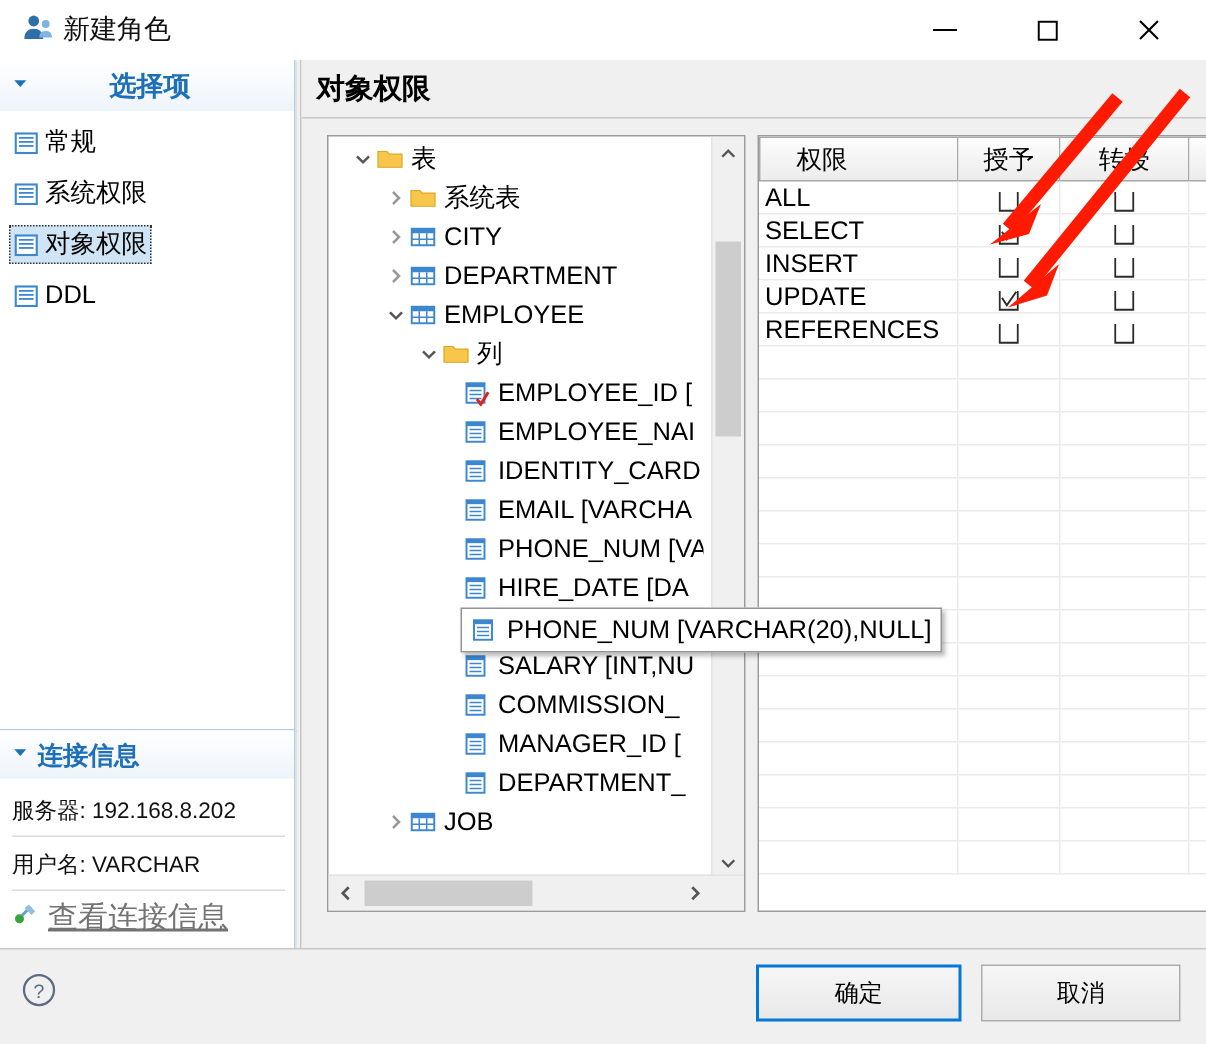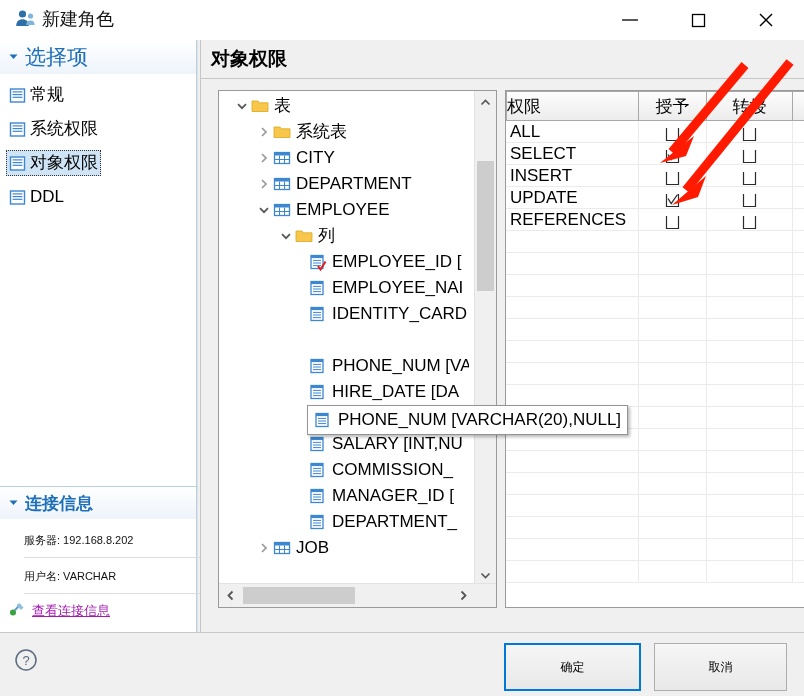--- a/index.html
+++ b/index.html
@@ -22,38 +22,38 @@
   
   .content{position:absolute;left:0;top:40px;width:804px;height:592px;background:#f0f0f0;}
 
   
   .sidebar{position:absolute;left:0px;top:0px;width:196px;height:446px;
            background:#ffffff;border:1px solid #b8cfe4;border-left:none;border-top:none;
            box-shadow:1px 1px 0 rgba(0,0,0,.06);}
   .side-head{position:absolute;left:0;top:0;height:34px;width:196px;
              background:linear-gradient(#ffffff,#eef4fb);display:flex;align-items:center;}
   .side-head .tri{margin-left:8px;margin-right:6px;}
-  .side-head-label{font-size:21px;font-weight:normal;color:#1d6fb8;}
+  .side-head-label{font-size:18px;font-weight:bold;color:#1d6fb8;margin-left:48px;}
   .side-item{position:absolute;left:6px;height:26px;display:flex;align-items:center;padding:0 3px;}
   .side-item .sico{width:17px;height:17px;margin-right:4px;flex:0 0 auto;}
   .side-item-label{font-size:17px;color:#000;line-height:20px;white-space:nowrap;}
   .side-item.sel{background:#cfe4f5;outline:1px dotted #333;outline-offset:-1px;}
 
   .conninfo{position:absolute;left:0px;top:446px;width:196px;height:146px;
             background:#ffffff;border:1px solid #b8cfe4;border-left:none;
             box-shadow:1px 1px 0 rgba(0,0,0,.06);}
   .conn-head{position:absolute;left:0;top:0;height:32px;width:196px;
              background:linear-gradient(#ffffff,#eef4fb);display:flex;align-items:center;}
   .conn-head .tri{margin-left:8px;margin-right:6px;}
   .conn-head-label{font-size:17px;font-weight:bold;color:#1d6fb8;}
-  .conn-row{position:absolute;left:24px;width:182px;height:34px;
+  .conn-row{position:absolute;left:8px;width:182px;height:34px;
             display:flex;align-items:center;border-bottom:1px solid #dcdcdc;
-            font-size:11px;color:#111;white-space:nowrap;overflow:hidden;}
+            font-size:15px;color:#111;white-space:nowrap;overflow:hidden;}
   .conn-link-row{position:absolute;left:8px;top:110px;width:182px;height:28px;display:flex;align-items:center;}
-  .conn-link{font-size:13px;color:#a21caf;text-decoration:underline;margin-left:6px;white-space:nowrap;}
+  .conn-link{font-size:20px;color:#737373;text-decoration:underline;margin-left:6px;white-space:nowrap;}
 
   
   .main{position:absolute;left:200px;top:0px;width:604px;height:592px;background:#f0f0f0;
         border-left:1px solid #c7c7c7;}
   .main-head{position:absolute;left:0;top:0;width:604px;height:38px;background:#f0f0f0;
              border-bottom:1px solid #c7c7c7;}
   .main-title{position:absolute;left:10px;top:6px;font-size:19px;font-weight:bold;color:#000;
               font-family:"Liberation Serif","DejaVu Serif",serif;}
 
   
@@ -79,44 +79,44 @@
   .hsbbtn{position:absolute;top:0;width:23px;height:22px;display:flex;align-items:center;justify-content:center;}
   .hthumb{position:absolute;top:3px;height:17px;background:#cdcdcd;}
 
   
   .gridpanel{position:absolute;left:304px;top:50px;width:308px;height:518px;
              background:#ffffff;border:1px solid #9a9a9a;box-sizing:border-box;overflow:hidden;}
   .ghead{position:absolute;left:0;top:0;height:30px;width:100%;display:flex;}
   .gh{height:30px;box-sizing:border-box;background:linear-gradient(#fdfdfd,#ececec);
       border:1px solid #a8a8a8;border-left:none;display:flex;align-items:center;
       font-size:17px;color:#000;}
-  .gh span{padding-left:0;}
+  .gh span{padding-left:24px;}
   .gh.c0{width:142px;border-left:1px solid #a8a8a8;}
   .gh.c1{width:72px;justify-content:center;} .gh.c1 span{padding-left:0;}
   .gh.c2{width:92px;justify-content:center;} .gh.c2 span{padding-left:0;}
   .gh.c3{width:20px;}
   .grow{position:absolute;left:0;height:22px;width:100%;display:flex;}
   .gc{height:22px;box-sizing:border-box;border-right:1px solid #ebebeb;border-bottom:1px solid #ebebeb;
       display:flex;align-items:center;}
   .gc.c0{width:142px;} .gc.c1{width:72px;justify-content:center;}
   .gc.c2{width:92px;justify-content:center;} .gc.c3{width:20px;border-right:none;}
   .gc .txt{font-size:17px;color:#000;padding-left:4px;line-height:20px;white-space:nowrap;}
   .cbx{width:15px;height:15px;position:relative;margin-top:5px;}
 
   
   .arrows{position:absolute;left:0;top:0;width:804px;height:696px;pointer-events:none;z-index:60;}
 
   
   .footer{position:absolute;left:0;top:632px;width:804px;height:64px;background:#f0f0f0;
           border-top:1px solid #c7c7c7;}
   .helpbtn{position:absolute;left:13px;top:14px;width:26px;height:26px;}
-  .btn{position:absolute;top:10px;height:48px;box-sizing:border-box;
+  .btn{position:absolute;top:10px;height:38px;box-sizing:border-box;
        background:linear-gradient(#f6f6f6,#e8e8e8);border:1px solid #adadad;
        display:flex;align-items:center;justify-content:center;
-       font-size:12px;color:#000;cursor:default;}
+       font-size:16px;color:#000;cursor:default;}
   .btn.ok{left:504px;width:137px;border:2px solid #0078d7;}
   .btn.cancel{left:654px;width:133px;}
 </style>
 </head>
 <body>
 
 <div class="app">
 
   <div class="titlebar">
     <div class="title-icon">
@@ -368,20 +368,32 @@
                 <rect x="2" y="2.5" width="12" height="13" fill="#ffffff" stroke="#3d87d0" stroke-width="1.3"></rect>
                 <rect x="2" y="2.5" width="12" height="2.6" fill="#3d87d0"></rect>
                 <line x1="4" y1="7.4" x2="12" y2="7.4" stroke="#3d87d0" stroke-width="1"></line>
                 <line x1="4" y1="10" x2="12" y2="10" stroke="#3d87d0" stroke-width="1"></line>
                 <line x1="4" y1="12.6" x2="12" y2="12.6" stroke="#3d87d0" stroke-width="1"></line>
               </svg>
             </span>
             <span class="tlabel">IDENTITY_CARD</span>
           </div>
 
+          <div class="tnode" style="left:90px;top:236px;">
+            <span class="tico">
+              <svg width="18" height="18" viewBox="0 0 18 18">
+                <rect x="2" y="2.5" width="12" height="13" fill="#ffffff" stroke="#3d87d0" stroke-width="1.3"></rect>
+                <rect x="2" y="2.5" width="12" height="2.6" fill="#3d87d0"></rect>
+                <line x1="4" y1="7.4" x2="12" y2="7.4" stroke="#3d87d0" stroke-width="1"></line>
+                <line x1="4" y1="10" x2="12" y2="10" stroke="#3d87d0" stroke-width="1"></line>
+                <line x1="4" y1="12.6" x2="12" y2="12.6" stroke="#3d87d0" stroke-width="1"></line>
+              </svg>
+            </span>
+            <span class="tlabel">EMAIL [VARCHA</span>
+          </div>
 
           <div class="tnode" style="left:90px;top:262px;">
             <span class="tico">
               <svg width="18" height="18" viewBox="0 0 18 18">
                 <rect x="2" y="2.5" width="12" height="13" fill="#ffffff" stroke="#3d87d0" stroke-width="1.3"></rect>
                 <rect x="2" y="2.5" width="12" height="2.6" fill="#3d87d0"></rect>
                 <line x1="4" y1="7.4" x2="12" y2="7.4" stroke="#3d87d0" stroke-width="1"></line>
                 <line x1="4" y1="10" x2="12" y2="10" stroke="#3d87d0" stroke-width="1"></line>
                 <line x1="4" y1="12.6" x2="12" y2="12.6" stroke="#3d87d0" stroke-width="1"></line>
               </svg>

